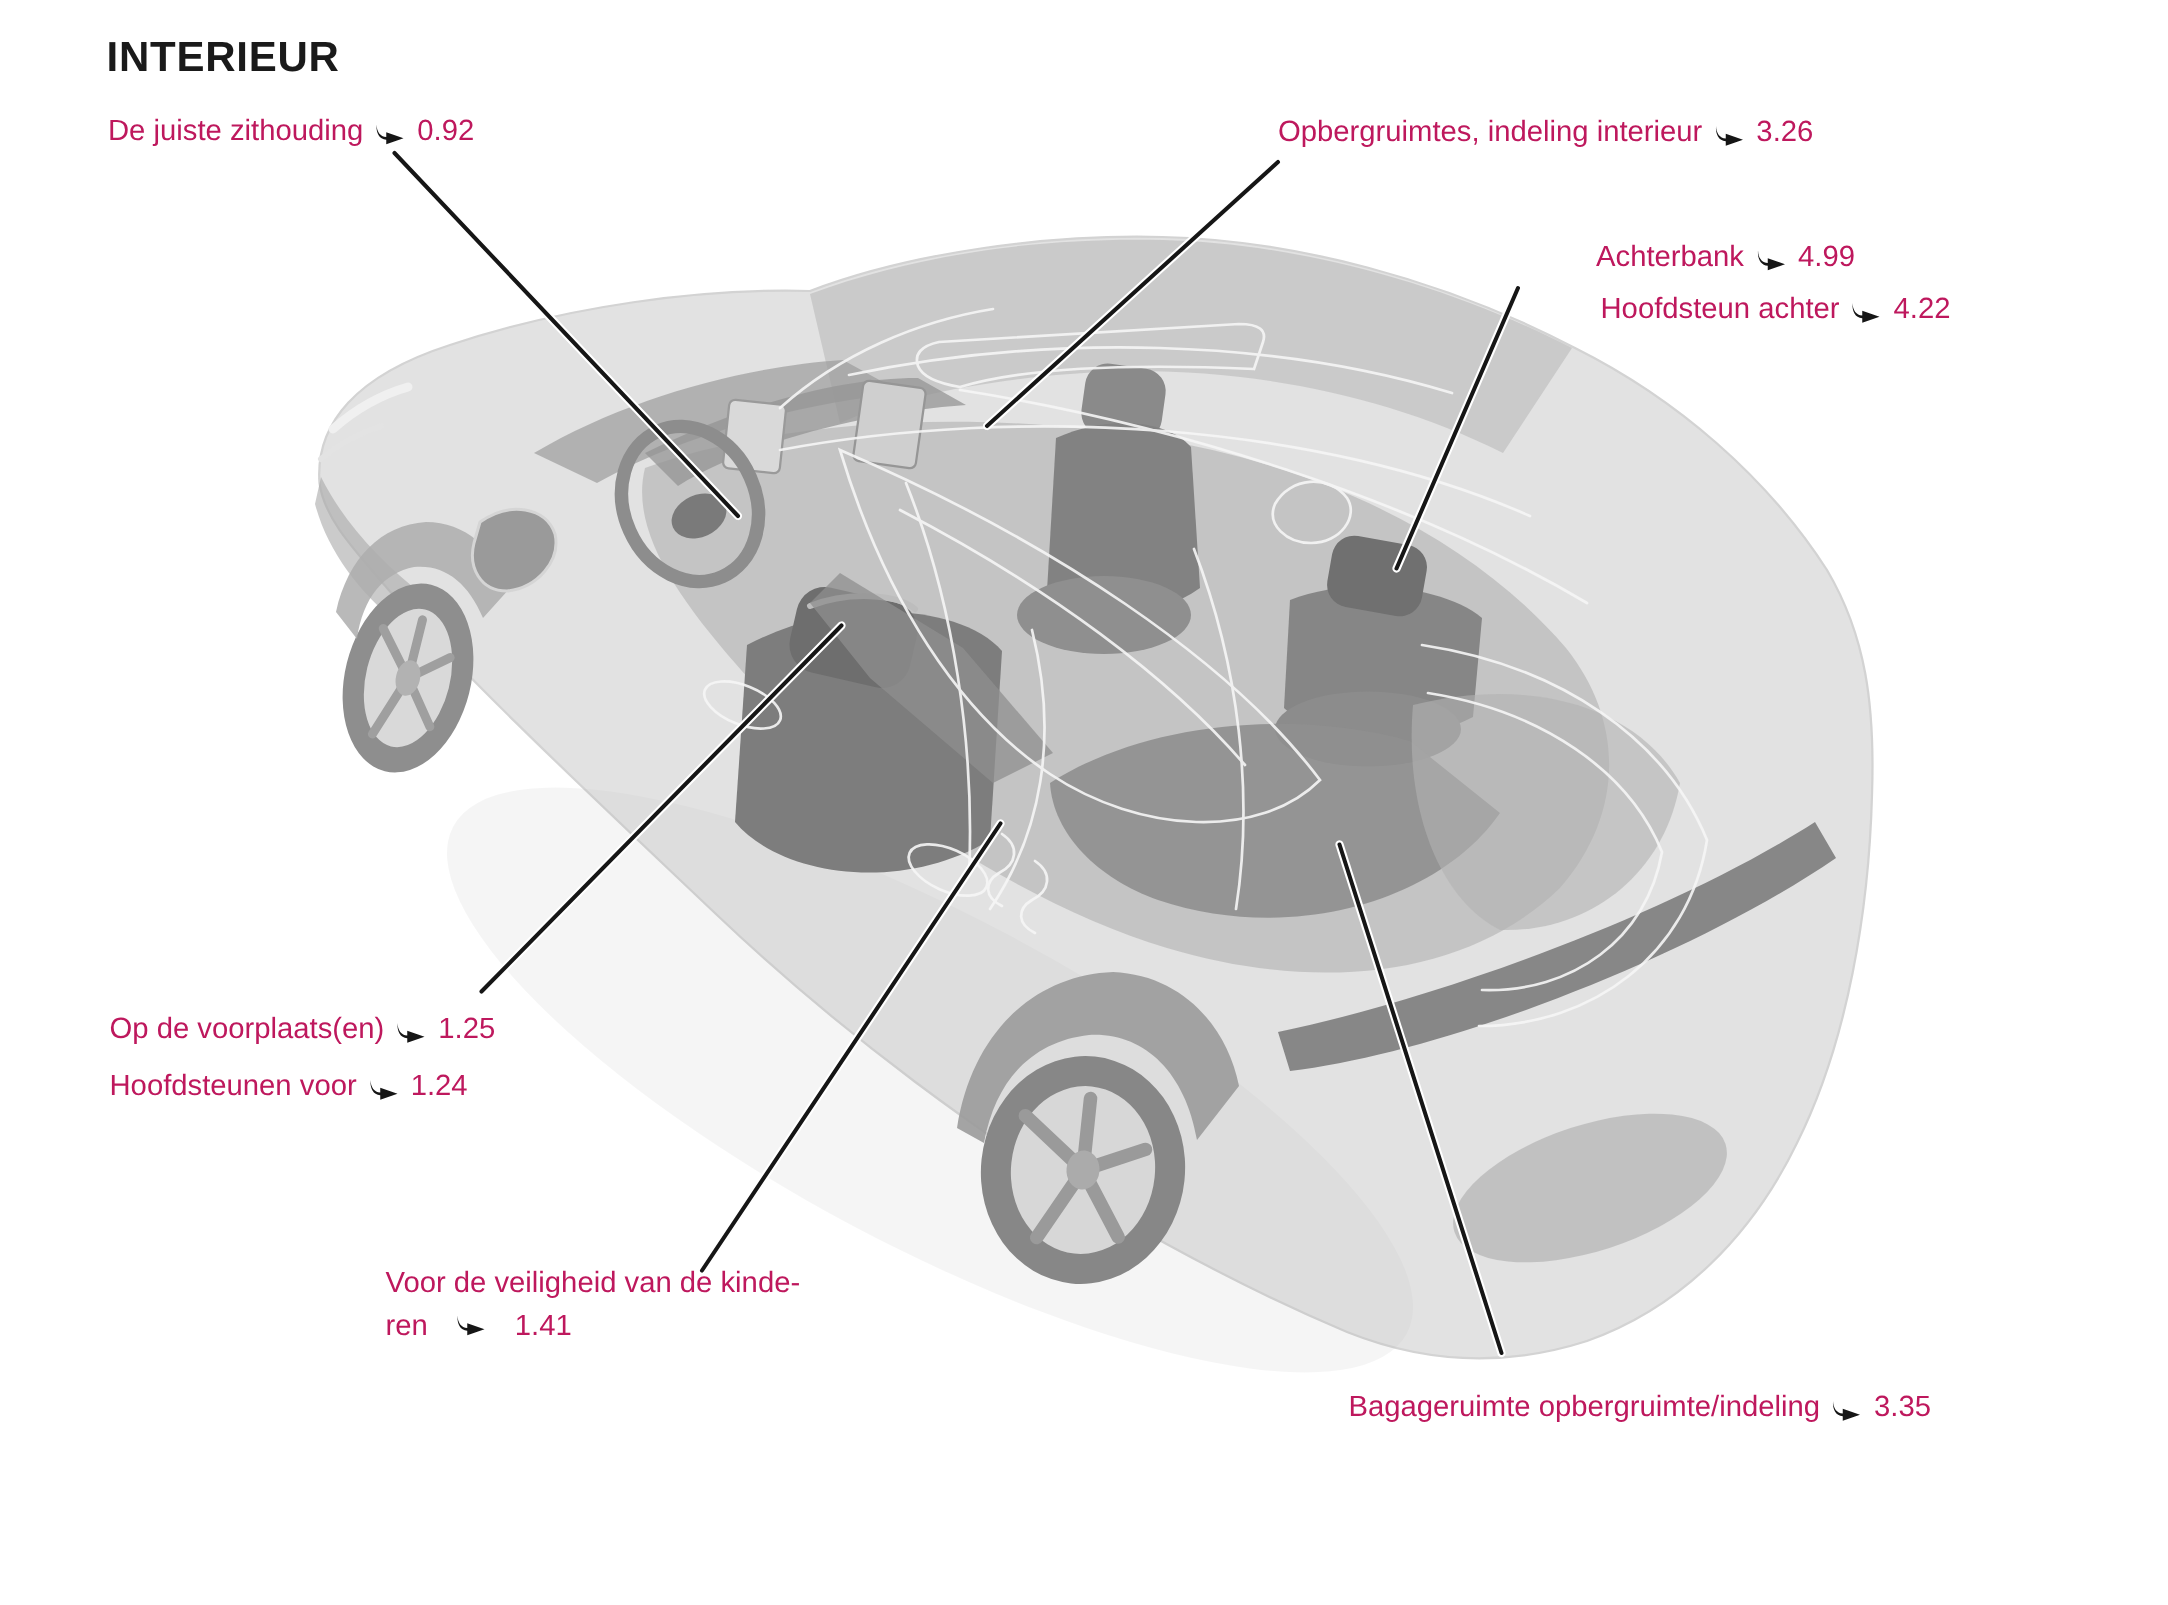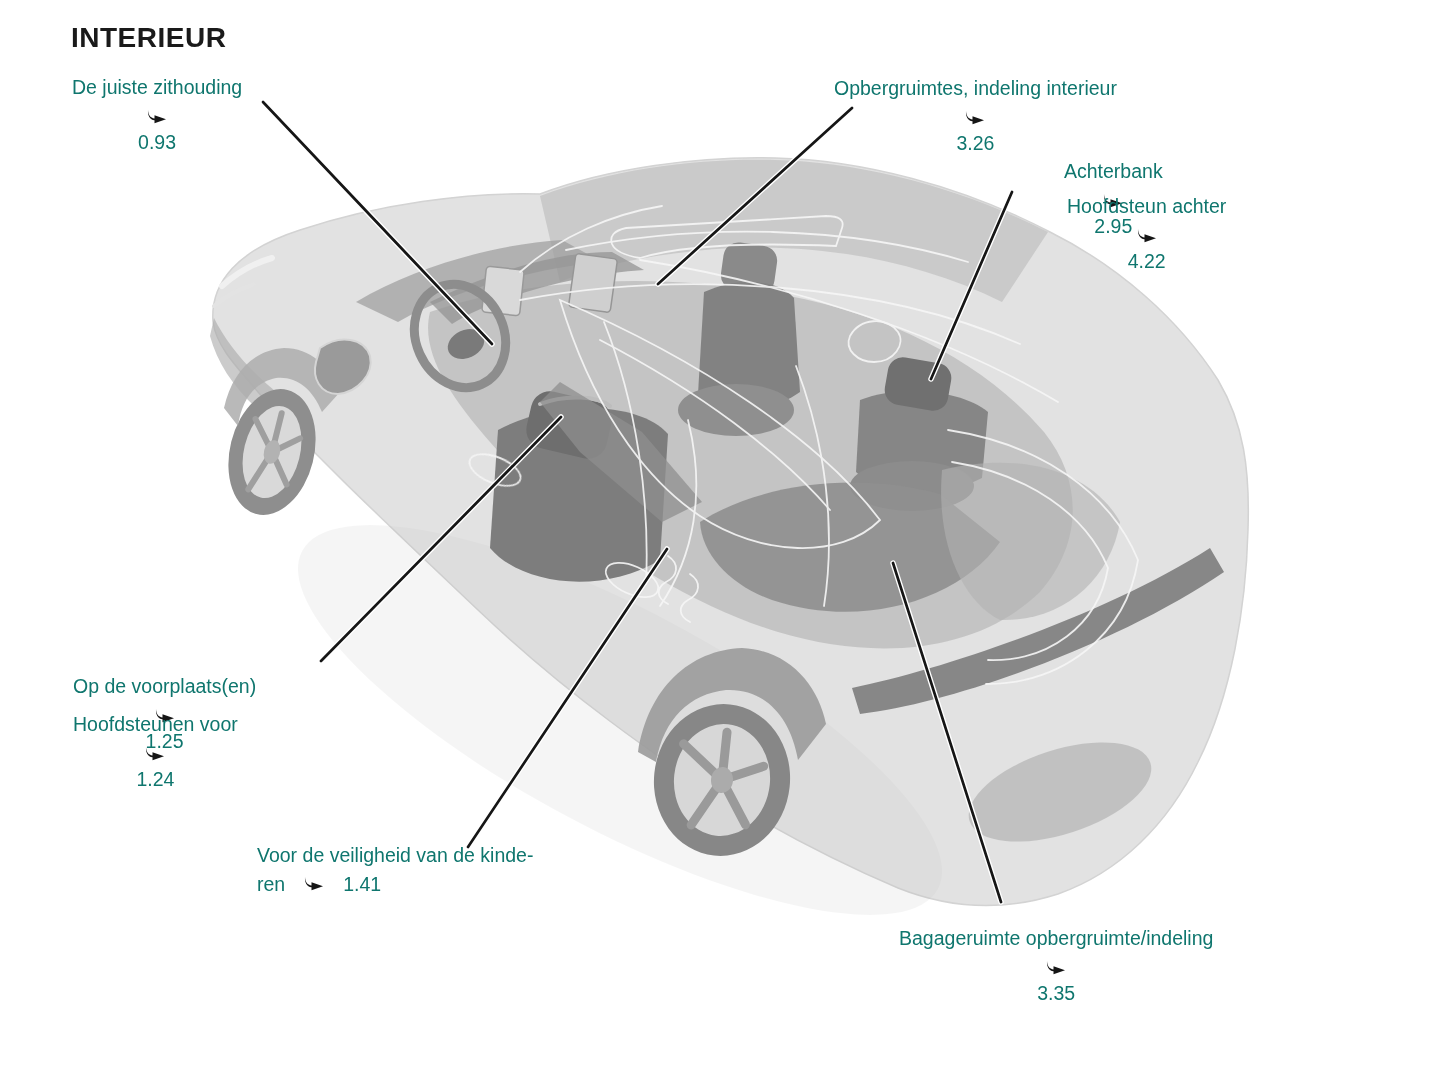--- a/index.html
+++ b/index.html
@@ -7,21 +7,21 @@
     position:relative;width:1306px;height:1070px;background:#ffffff;overflow:hidden;
     font-family:"Liberation Sans", sans-serif;color:#1a1a1a;
   }
   .art{position:absolute;left:0;top:0;width:1445px;height:1070px;}
   .title{
     position:absolute;left:71px;top:22px;margin:0;
     font-size:28px;font-weight:bold;letter-spacing:.5px;color:#1a1a1a;
   }
   .callout{
     position:absolute;display:flex;align-items:center;gap:7px;
-    font-size:19.5px;line-height:23px;white-space:nowrap;color:#0f766e;flex-direction:column;
+    font-size:19.5px;line-height:23px;white-space:nowrap;color:#be185d;
   }
   .callout .arrow{display:inline-flex;align-items:center;}
   .callout .arrow svg{width:22px;height:15px;display:block;margin-top:3px;}
   .callout.twoline{display:block;white-space:normal;width:320px;}
   .callout.twoline .row{display:flex;align-items:flex-start;gap:18px;margin-top:6px;}
   .vcode{
     position:absolute;left:1348px;top:82px;
     writing-mode:vertical-rl;
     font-size:13.5px;letter-spacing:1.5px;color:#3d3d3d;
   }
@@ -165,41 +165,41 @@
 
   <h1 class="title">INTERIEUR</h1>
 
   <div class="callout" style="left:72px;top:76px">
     <span>De juiste zithouding</span>
     <span class="arrow">
         <svg viewBox="0 0 22 15">
           <path d="M2,1 C2.2,6 4.5,9 8.5,9.4 L8.5,6.2 L20,10.2 L8.5,14.2 L8.5,11.2 C3.8,10.8 1.6,6.6 2,1 Z" fill="#161616"></path>
         </svg>
       </span>
-    <span>0.93</span>
-  </div>
-
-  <div class="callout" style="left:834px;top:77px">
+    <span>0.92</span>
+  </div>
+
+  <div class="callout" style="left:852px;top:77px">
     <span>Opbergruimtes, indeling interieur</span>
     <span class="arrow">
         <svg viewBox="0 0 22 15">
           <path d="M2,1 C2.2,6 4.5,9 8.5,9.4 L8.5,6.2 L20,10.2 L8.5,14.2 L8.5,11.2 C3.8,10.8 1.6,6.6 2,1 Z" fill="#161616"></path>
         </svg>
       </span>
     <span>3.26</span>
   </div>
 
   <div class="callout" style="left:1064px;top:160px">
     <span>Achterbank</span>
     <span class="arrow">
         <svg viewBox="0 0 22 15">
           <path d="M2,1 C2.2,6 4.5,9 8.5,9.4 L8.5,6.2 L20,10.2 L8.5,14.2 L8.5,11.2 C3.8,10.8 1.6,6.6 2,1 Z" fill="#161616"></path>
         </svg>
       </span>
-    <span>2.95</span>
+    <span>4.99</span>
   </div>
 
   <div class="callout" style="left:1067px;top:195px">
     <span>Hoofdsteun achter</span>
     <span class="arrow">
         <svg viewBox="0 0 22 15">
           <path d="M2,1 C2.2,6 4.5,9 8.5,9.4 L8.5,6.2 L20,10.2 L8.5,14.2 L8.5,11.2 C3.8,10.8 1.6,6.6 2,1 Z" fill="#161616"></path>
         </svg>
       </span>
     <span>4.22</span>

